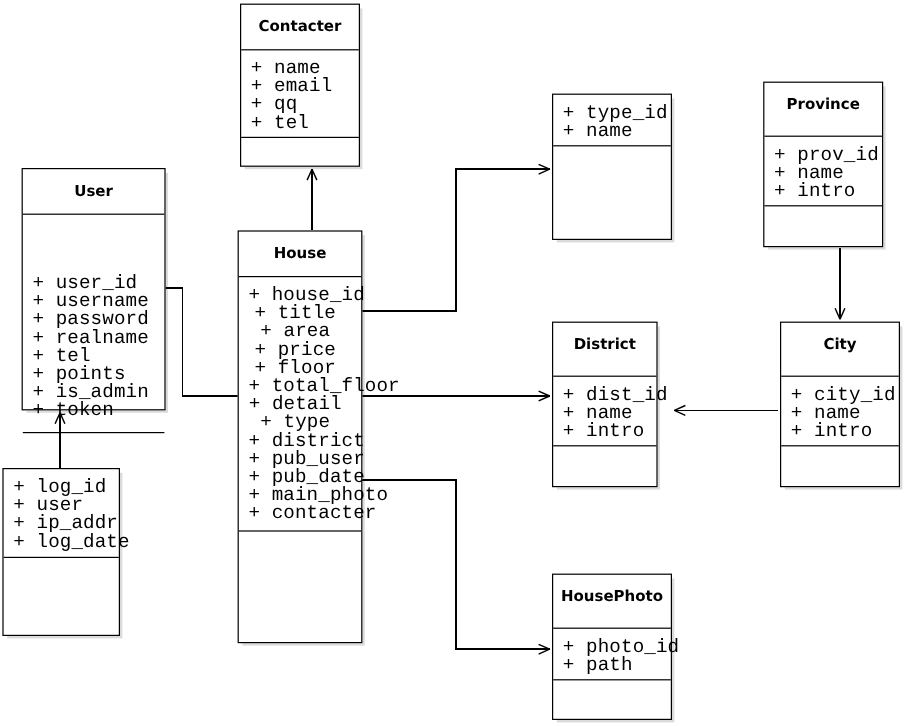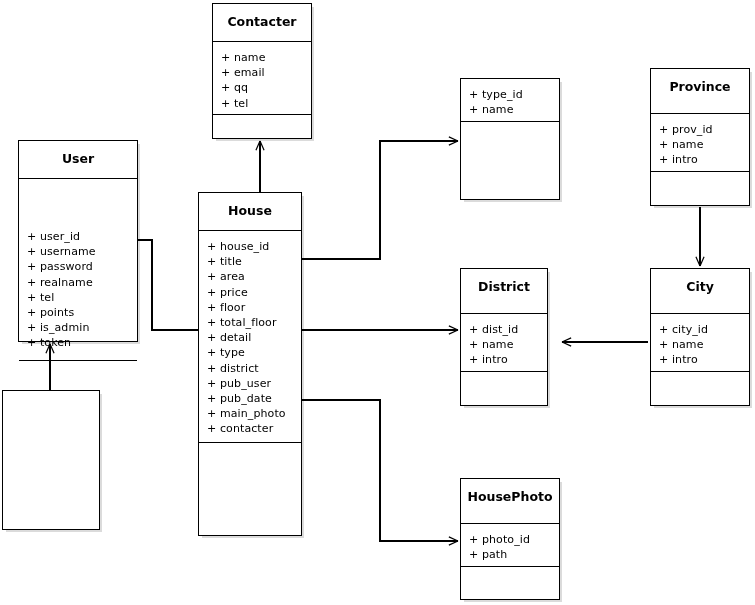--- a/index.html
+++ b/index.html
@@ -38,23 +38,24 @@
     border-bottom:1px solid #000000;
     padding:11px 4px 10px 4px;
     line-height:14px;
     white-space:nowrap;
     overflow:hidden;
   }
   .node .attrs{
     box-sizing:border-box;
     border-bottom:1px solid #000000;
     padding:8px 16px 8px 8px;
-    font-size:11px;
+    font-size:16px;
     line-height:15.2px;
     color:#000000;
+    font-family:Liberation Mono, monospace;
   }
   .node .attr{
     white-space:nowrap;
     letter-spacing:0.1px;
   }
   .node .ops{
     box-sizing:border-box;
     min-height:18px;
     padding:3px 0 3px 8px;
     font-size:12px;
@@ -104,21 +105,21 @@
         <line x1="562" y1="342" x2="571.1308894031231" y2="346.0776045305957" stroke="#000000" stroke-width="1.2"></line>
       </g>
       <g>
         <polyline points="700,207 700,266" fill="none" stroke="#000000" stroke-width="1.2" shape-rendering="crispEdges"></polyline>
         <line x1="700" y1="266" x2="695.9223954694043" y2="256.8691105968769" stroke="#000000" stroke-width="1.2"></line>
         <line x1="700" y1="266" x2="704.0776045305957" y2="256.8691105968769" stroke="#000000" stroke-width="1.2"></line>
       </g>
     </svg>
 
   <div id="nodes">
-      <div class="node" style="left: 212px; top: 3px; width: 100px; height: 136px;">
+      <div class="node" style="left: 200px; top: 3px; width: 100px; height: 136px;">
         <div class="title" style="height: 38px;">Contacter</div>
         <div class="attrs" style="height: 73px;">
           <div class="attr">+ name</div>
           <div class="attr">+ email</div>
           <div class="attr">+ qq</div>
           <div class="attr">+ tel</div>
         </div>
         <div class="ops" style="height: 23px;"></div>
       </div>
       <div class="node" style="left: 18px; top: 140px; width: 120px; height: 202px;">
@@ -130,21 +131,21 @@
           <div class="attr">+ realname</div>
           <div class="attr">+ tel</div>
           <div class="attr">+ points</div>
           <div class="attr">+ is_admin</div>
           <div class="attr">+ token</div>
         </div>
         <div class="ops" style="height: 22px;"></div>
       </div>
       <div class="node" style="left: 198px; top: 192px; width: 104px; height: 344px;">
         <div class="title" style="height: 38px;">House</div>
-        <div class="attrs" style="height: 212px;">
+        <div class="attrs" style="height: 212px; text-align: center;">
           <div class="attr">+ house_id</div>
           <div class="attr">+ title</div>
           <div class="attr">+ area</div>
           <div class="attr">+ price</div>
           <div class="attr">+ floor</div>
           <div class="attr">+ total_floor</div>
           <div class="attr">+ detail</div>
           <div class="attr">+ type</div>
           <div class="attr">+ district</div>
           <div class="attr">+ pub_user</div>
@@ -154,21 +155,21 @@
         </div>
         <div class="ops" style="height: 22px;"></div>
       </div>
       <div class="node" style="left: 460px; top: 78px; width: 100px; height: 122px;">
         <div class="attrs" style="height: 43px;">
           <div class="attr">+ type_id</div>
           <div class="attr">+ name</div>
         </div>
         <div class="ops" style="height: 32px;"></div>
       </div>
-      <div class="node" style="left: 650px; top: 68px; width: 100px; height: 138px;">
+      <div class="node" style="left: 636px; top: 68px; width: 100px; height: 138px;">
         <div class="title" style="height: 45px;">Province</div>
         <div class="attrs" style="height: 58px;">
           <div class="attr">+ prov_id</div>
           <div class="attr">+ name</div>
           <div class="attr">+ intro</div>
         </div>
         <div class="ops" style="height: 33px;"></div>
       </div>
       <div class="node" style="left: 460px; top: 268px; width: 88px; height: 138px;">
         <div class="title" style="height: 45px;">District</div>
@@ -182,20 +183,26 @@
       <div class="node" style="left: 650px; top: 268px; width: 100px; height: 138px;">
         <div class="title" style="height: 45px;">City</div>
         <div class="attrs" style="height: 58px;">
           <div class="attr">+ city_id</div>
           <div class="attr">+ name</div>
           <div class="attr">+ intro</div>
         </div>
         <div class="ops" style="height: 33px;"></div>
       </div>
       <div class="node" style="left: 2px; top: 390px; width: 98px; height: 140px;">
+        <div class="attrs" style="height: 74px;">
+          <div class="attr">+ log_id</div>
+          <div class="attr">+ user</div>
+          <div class="attr">+ ip_addr</div>
+          <div class="attr">+ log_date</div>
+        </div>
         <div class="ops" style="height: 23px;"></div>
       </div>
       <div class="node" style="left: 460px; top: 478px; width: 100px; height: 122px;">
         <div class="title" style="height: 45px;">HousePhoto</div>
         <div class="attrs" style="height: 43px;">
           <div class="attr">+ photo_id</div>
           <div class="attr">+ path</div>
         </div>
         <div class="ops" style="height: 32px;"></div>
       </div>

